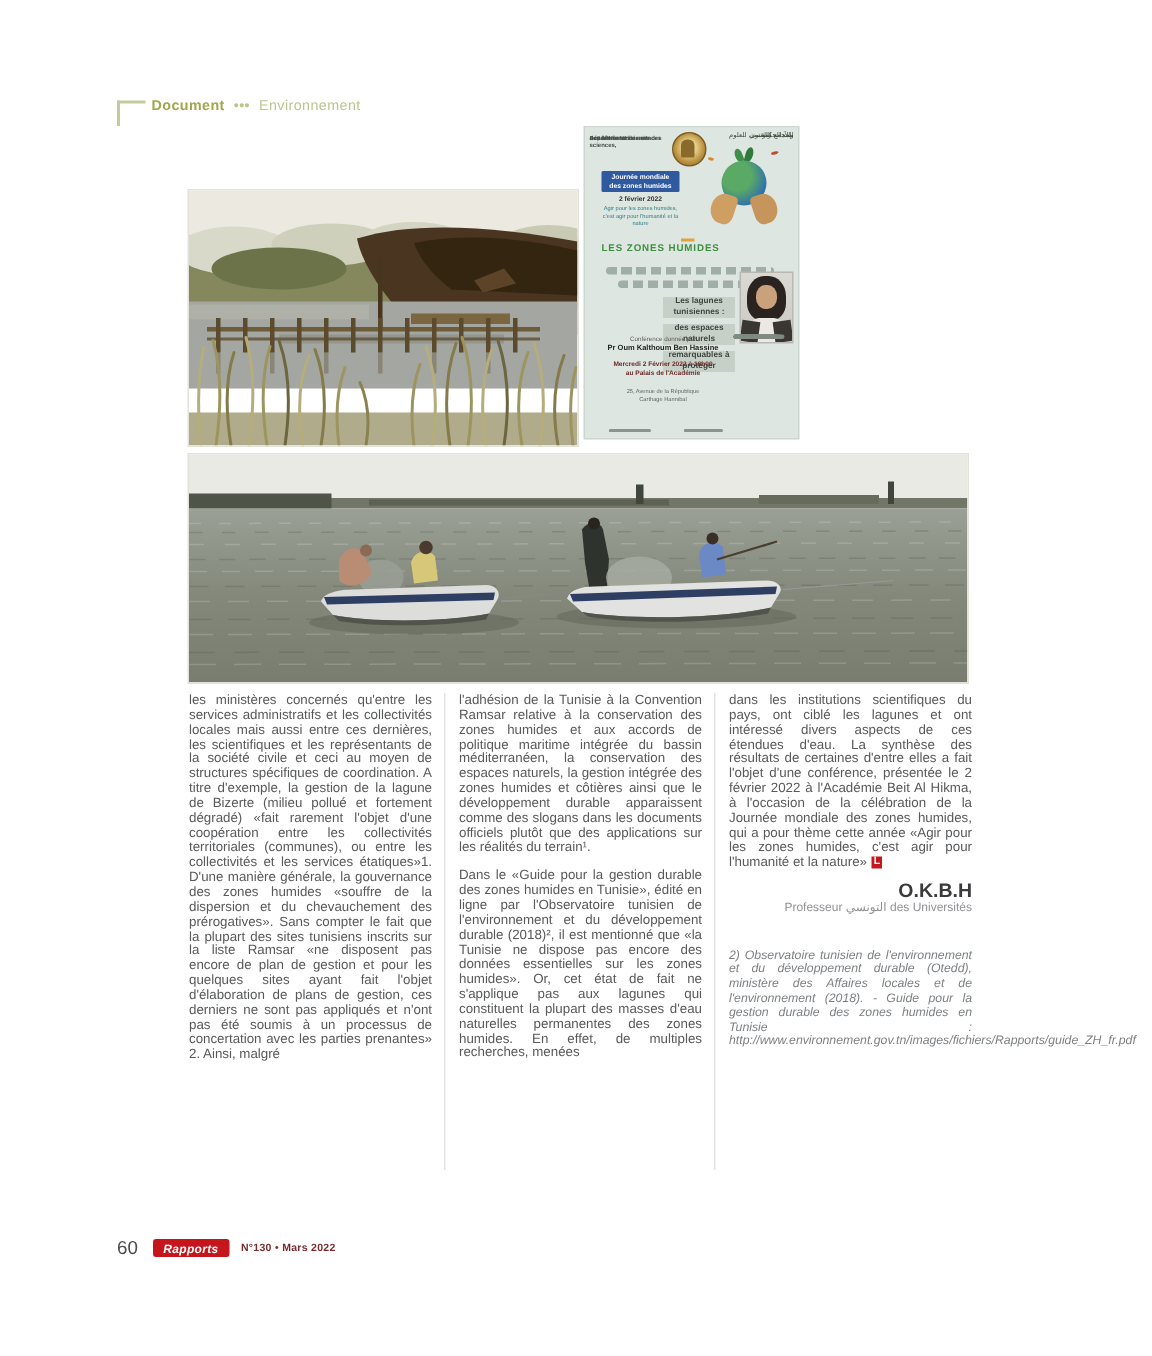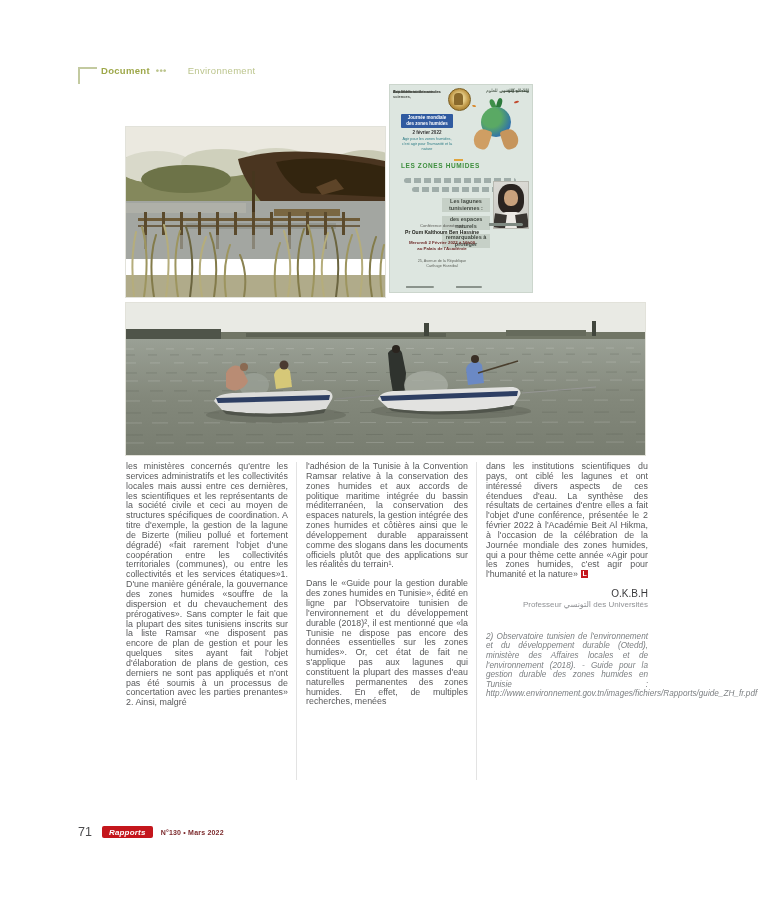--- a/index.html
+++ b/index.html
@@ -4,21 +4,21 @@
 <style>
   html,body{margin:0;padding:0;background:#fff;}
   .page{position:relative;width:768px;height:904px;background:#ffffff;overflow:hidden;
         font-family:"Liberation Sans",sans-serif;}
   
   .corner{position:absolute;left:78px;top:67px;width:17px;height:15px;
           border-left:2px solid #c3caa0;border-top:2px solid #c3caa0;}
   .kicker{position:absolute;left:101px;top:65px;font-size:9.5px;letter-spacing:.3px;}
   .kicker .doc{color:#9ea84a;font-weight:bold;}
   .kicker .dots{color:#bcc58d;font-weight:bold;margin:0 3px;}
-  .kicker .cat{color:#bcc58d;margin-left:15px;}
+  .kicker .cat{color:#bcc58d;}
   
   .photo-left{position:absolute;left:126px;top:127px;width:259px;height:170px;outline:1px solid #e2e2da;}
   .photo-wide{position:absolute;left:126px;top:303px;width:519px;height:152px;outline:1px solid #e2e2da;}
   
   .poster{position:absolute;left:390px;top:85px;width:142px;height:207px;background:#dde6e0;
           outline:1px solid #ccd6cd;font-family:"Liberation Sans",sans-serif;}
   .poster *{position:absolute;}
   .p-orgfr{left:3px;top:4px;width:52px;font-size:4px;line-height:5px;color:#4a4f48;}
   .p-orgfr .b{font-weight:bold;}
   .p-emblem{left:58px;top:3px;width:21px;height:21px;border-radius:50%;
@@ -69,21 +69,21 @@
   .p-foot1 i,.p-foot2 i{display:block;height:2px;margin:0 auto 2px;background:#8a938c;border-radius:2px;}
   
   .colsep{position:absolute;top:462px;height:318px;width:1px;background:#e3e3e3;}
   .sep1{left:296px;} .sep2{left:476px;}
   .col{position:absolute;top:462px;width:162px;color:#58595b;font-size:8.9px;line-height:9.85px;
        text-align:justify;}
   .col p{margin:0 0 9px 0;}
   .c1{left:126px;} .c2{left:306px;} .c3{left:486px;}
   .endmark{display:inline-block;background:#c4161c;color:#fff;font-weight:bold;font-size:7px;
        line-height:8px;padding:0 1.5px;margin-left:3px;vertical-align:1px;}
-  .sig{margin-top:5px;text-align:right;font-weight:normal;font-size:10px;color:#3a3a3c;}
+  .sig{margin-top:5px;text-align:right;font-weight:bold;font-size:13px;color:#3a3a3c;}
   .sigtitle{text-align:right;font-size:8px;color:#909295;margin-top:1px;}
   .footnotes{margin-top:22px;font-size:8.2px;line-height:9.6px;color:#7d8083;font-style:italic;}
   .footnotes p{margin:0;}
   
   .pagefooter{position:absolute;left:78px;top:825px;height:14px;display:flex;align-items:center;}
   .pageno{font-size:12.5px;color:#4c4c4e;margin-right:10px;}
   .lead-logo{background:#c4161c;color:#fff;font-weight:bold;font-style:italic;font-size:8px;
        padding:1.5px 7px;border-radius:2px;margin-right:8px;letter-spacing:.2px;}
   .issue{font-size:7px;font-weight:bold;color:#7c2a2c;letter-spacing:.2px;}
 </style>
@@ -311,18 +311,18 @@
   <div class="col c3">
     <p><span>dans les institutions scientifiques du pays, ont ciblé les lagunes et ont intéressé divers aspects de ces étendues d'eau. La synthèse des résultats de certaines d'entre elles a fait l'objet d'une conférence, présentée le 2 février 2022 à l'Académie Beit Al Hikma, à l'occasion de la célébration de la Journée mondiale des zones humides, qui a pour thème cette année «Agir pour les zones humides, c'est agir pour l'humanité et la nature»</span><span class="endmark">L</span></p>
     <div class="sig">O.K.B.H</div>
     <div class="sigtitle">Professeur التونسي des Universités</div>
     <div class="footnotes">
       <p>2) Observatoire tunisien de l'environnement et du développement durable (Otedd), ministère des Affaires locales et de l'environnement (2018). - Guide pour la gestion durable des zones humides en Tunisie : http://www.environnement.gov.tn/images/fichiers/Rapports/guide_ZH_fr.pdf</p>
     </div>
   </div>
 
   <div class="pagefooter">
-    <span class="pageno">71</span>
+    <span class="pageno">60</span>
     <span class="lead-logo">Rapports</span>
     <span class="issue">N°130 • Mars 2022</span>
   </div>
 
 </div>
 
 </body></html>

